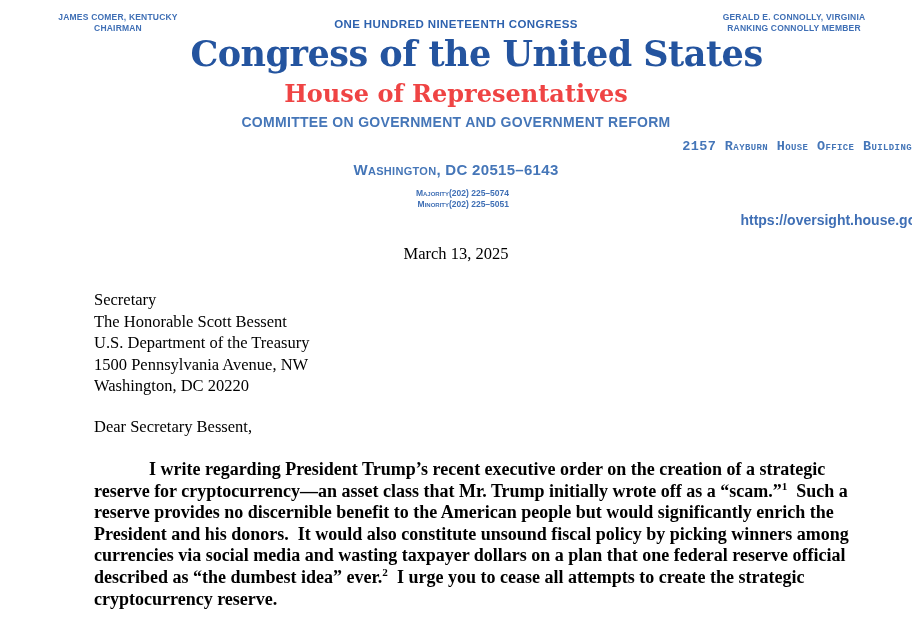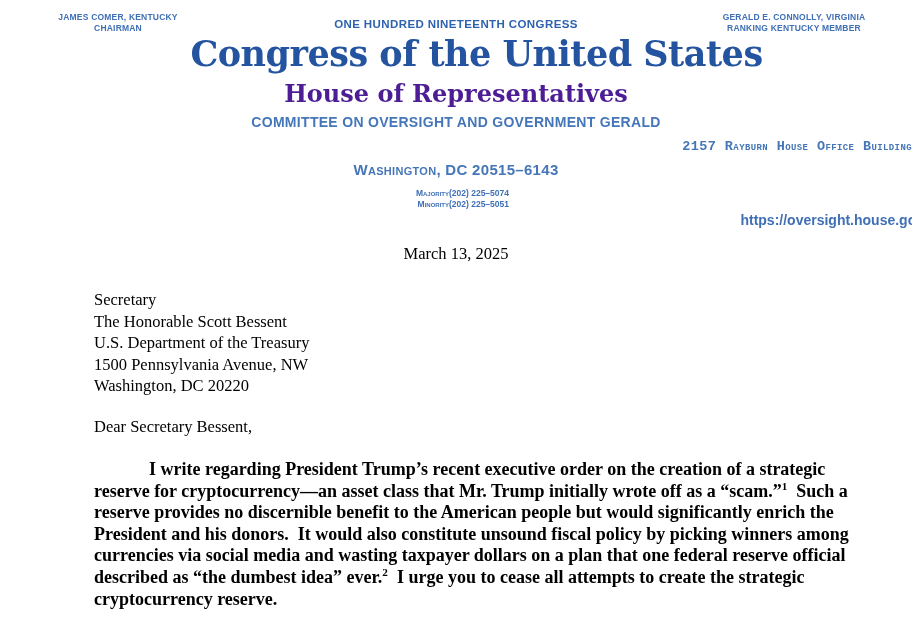--- a/index.html
+++ b/index.html
@@ -12,21 +12,21 @@
   .mast-left  { left:8px; }
   .mast-right { left:684px; }
   .mast-center-top { position:absolute; top:12px; left:0; width:100%; text-align:center;
                font-family:"Liberation Sans", sans-serif; font-size:11.5px; font-weight:bold;
                color:#2e62ae; letter-spacing:0.4px;margin-top:6px; }
   .letterhead-title { position:absolute; top:33px; left:0; width:100%; text-align:center;
                font-family:"DejaVu Serif", serif; font-weight:bold; font-size:35px;
                color:#24549f; letter-spacing:-0.5px;padding-left:41px; }
   .letterhead-subtitle { position:absolute; top:79px; left:0; width:100%; text-align:center;
                font-family:"DejaVu Serif", serif; font-weight:bold; font-size:24px;
-               color:#4c1d95; }
+               color:#ef4444; }
   .committee-line { position:absolute; top:114px; left:0; width:100%; text-align:center;
                font-family:"Liberation Sans", sans-serif; font-size:14px; font-weight:bold;
                color:#4576b8; letter-spacing:0.3px; }
   .addr1 { position:absolute; top:139px; left:0; width:100%; text-align:right;
                font-family:Liberation Mono, monospace; font-size:13.5px; font-weight:bold;
                font-variant:small-caps; color:#4576b8; letter-spacing:0.4px; }
   .addr2 { position:absolute; top:161px; left:0; width:100%; text-align:center;
                font-family:"Liberation Sans", sans-serif; font-size:15px; font-weight:bold;
                font-variant:small-caps; color:#4576b8; letter-spacing:0.3px; }
   .phones { position:absolute; top:188px; left:0; width:100%; text-align:center; }
@@ -54,26 +54,26 @@
 
   <div class="mast-side mast-left">
     <div>JAMES COMER, KENTUCKY</div>
     <div>CHAIRMAN</div>
   </div>
 
   <div class="mast-center-top">ONE HUNDRED NINETEENTH CONGRESS</div>
 
   <div class="mast-side mast-right">
     <div>GERALD E. CONNOLLY, VIRGINIA</div>
-    <div>RANKING KENTUCKY MEMBER</div>
+    <div>RANKING CONNOLLY MEMBER</div>
   </div>
 
   <div class="letterhead-title">Congress of the United States</div>
   <div class="letterhead-subtitle">House of Representatives</div>
-  <div class="committee-line">COMMITTEE ON OVERSIGHT AND GOVERNMENT GERALD</div>
+  <div class="committee-line">COMMITTEE ON GOVERNMENT AND GOVERNMENT REFORM</div>
   <div class="addr1">2157 Rayburn House Office Building</div>
   <div class="addr2">Washington, DC 20515–6143</div>
 
   <div class="phones">
     <div class="phones-inner">
       <div class="phone-row"><span class="phone-label">Majority</span><span>(202) 225–5074</span></div>
       <div class="phone-row"><span class="phone-label">Minority</span><span>(202) 225–5051</span></div>
     </div>
   </div>
 

